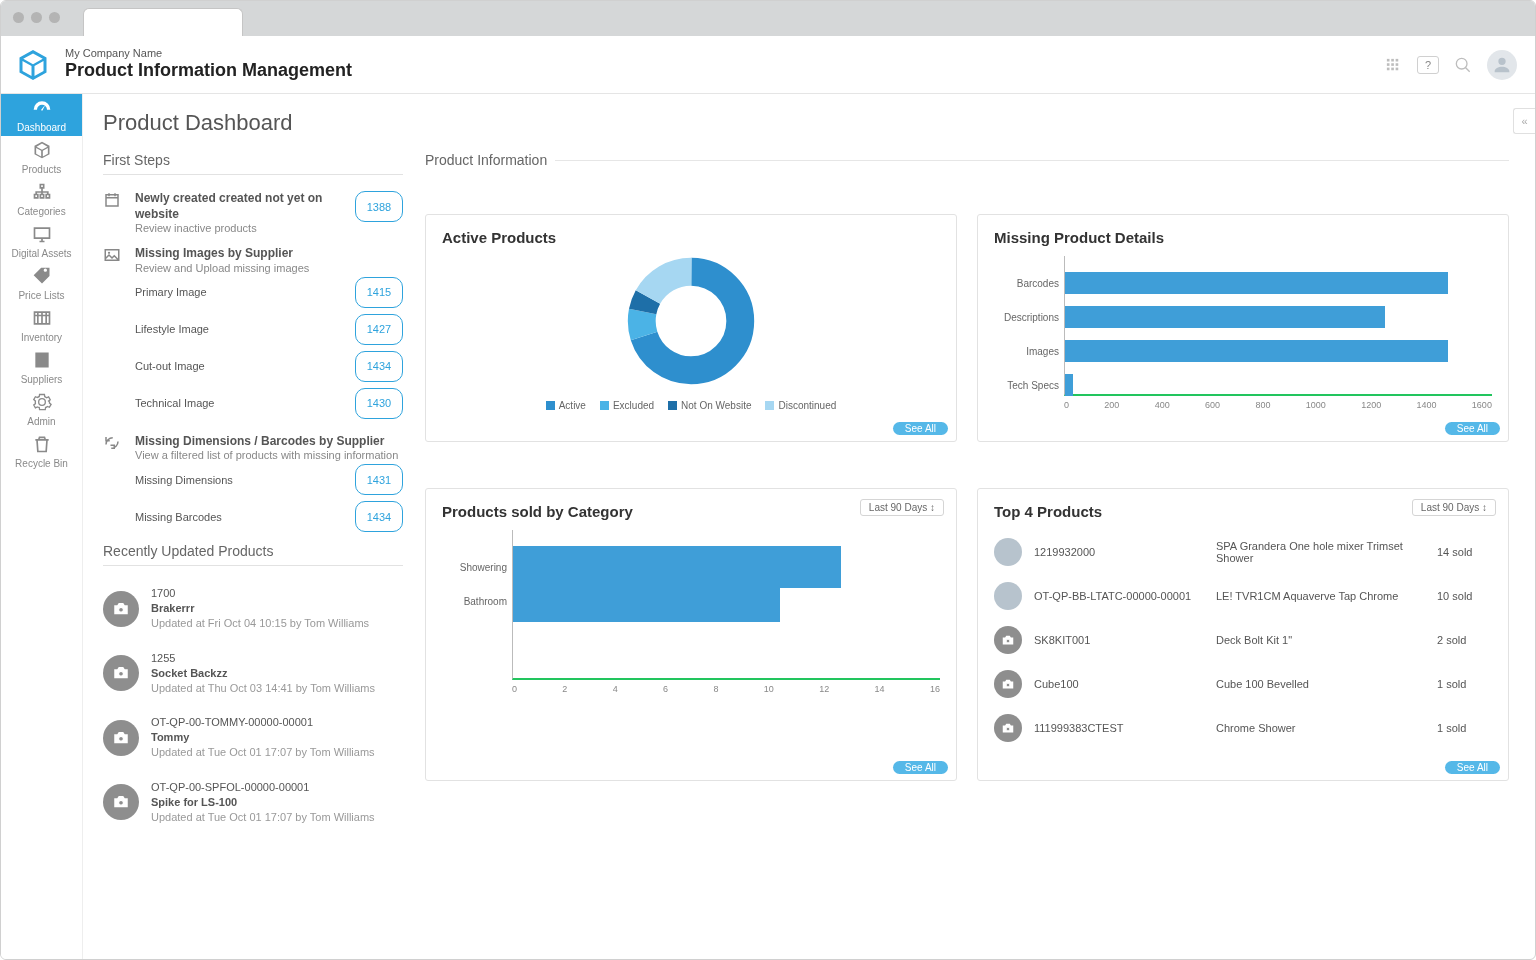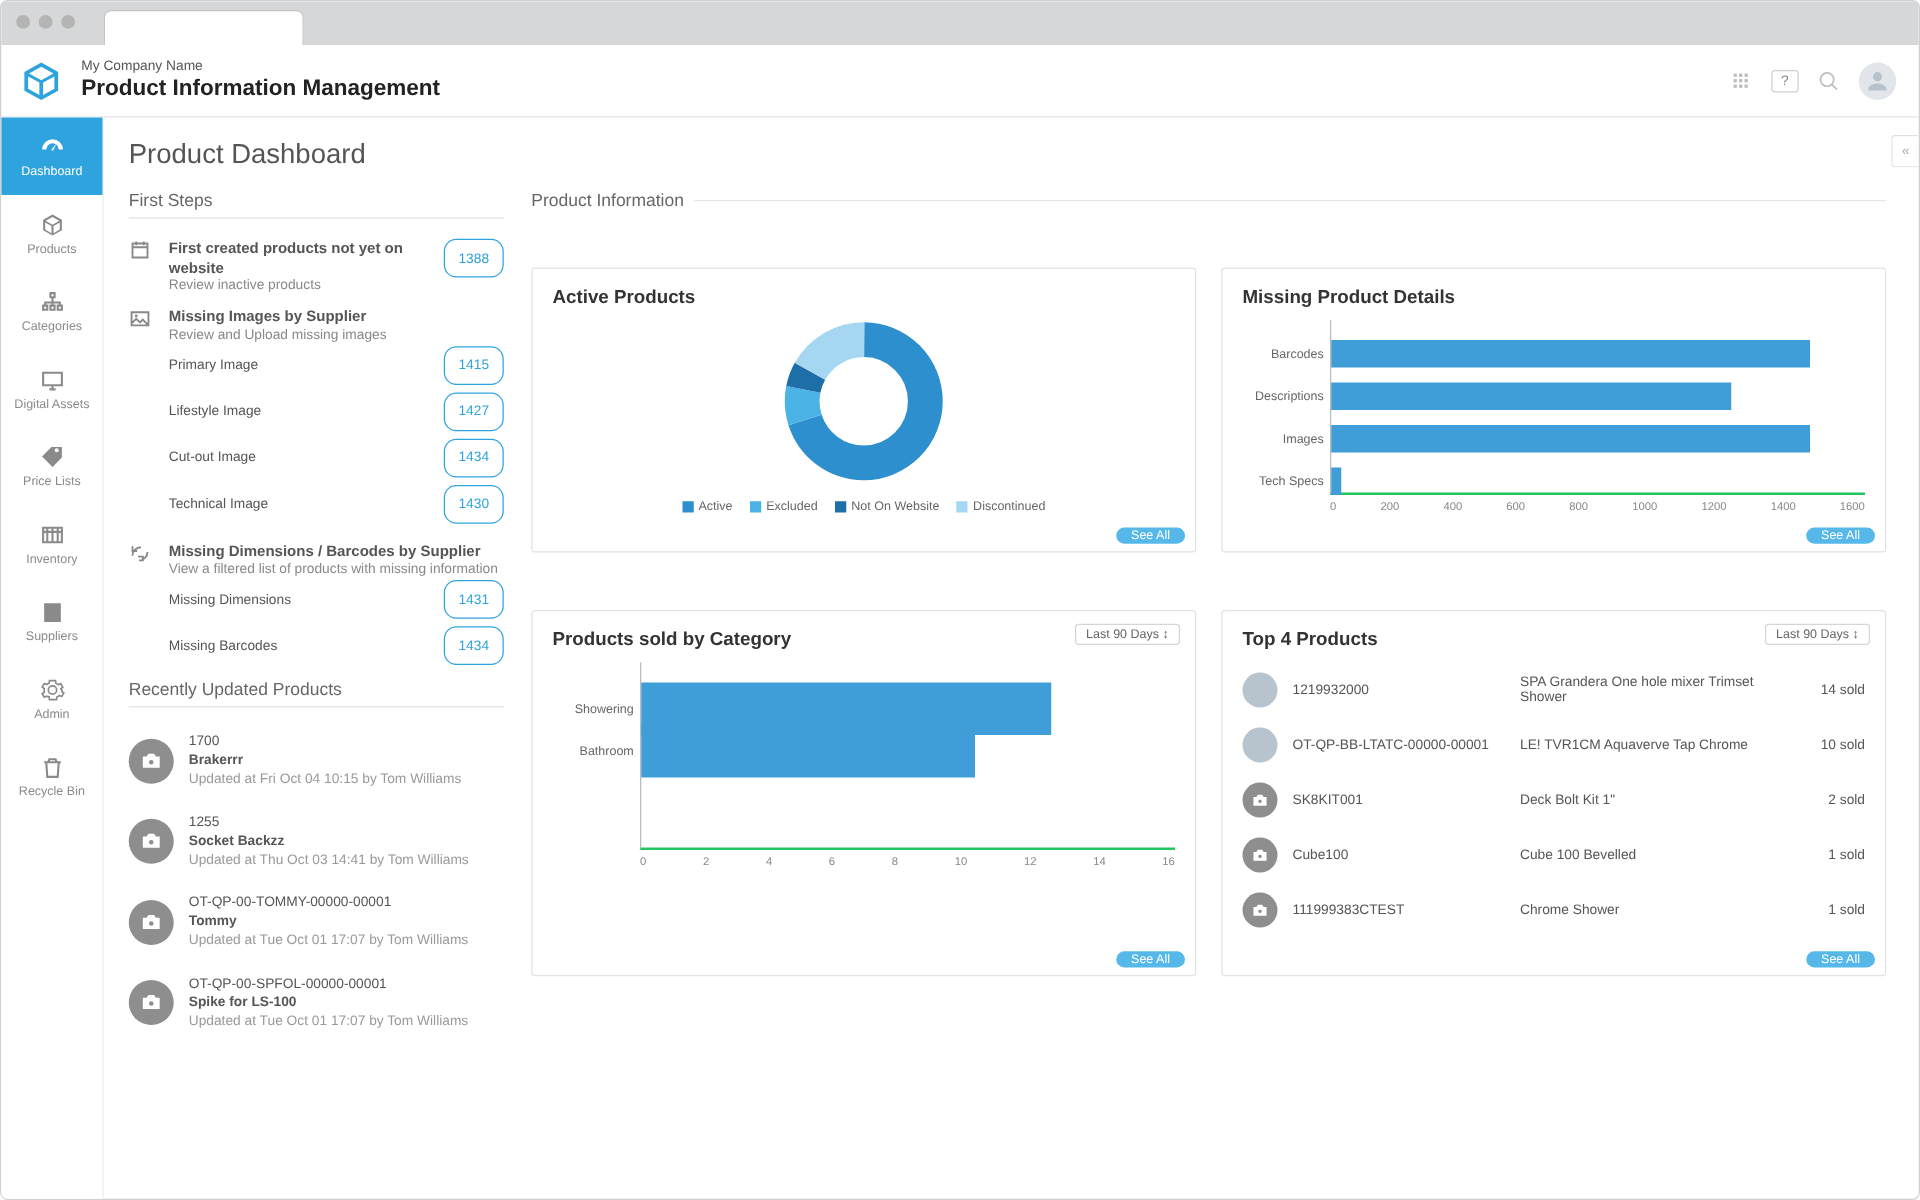--- a/index.html
+++ b/index.html
@@ -19,21 +19,21 @@
   .brand-small{font-size:11px;color:#555;}
   .brand-large{font-size:18px;font-weight:600;color:#222;}
   .header-right{margin-left:auto;display:flex;align-items:center;gap:16px;color:#b8b8b8;}
   .hicn{width:16px;height:16px;display:inline-flex;align-items:center;justify-content:center;}
   .help-btn{border:1px solid #d0d0d0;border-radius:3px;padding:2px 7px;font-size:11px;color:#888;background:#fff;}
   .avatar{width:30px;height:30px;border-radius:50%;background:#e2e6ea;display:flex;align-items:center;justify-content:center;}
 
   
   .app-body{flex:1;display:flex;min-height:0;}
   .sidebar{width:82px;background:#fff;border-right:1px solid #eee;display:flex;flex-direction:column;}
-  .nav-item{display:flex;flex-direction:column;align-items:center;justify-content:center;height:62px;font-size:10px;color:#8a8a8a;cursor:pointer;gap:4px;}
+  .nav-item{display:flex;flex-direction:column;align-items:center;justify-content:center;height:42px;font-size:10px;color:#8a8a8a;cursor:pointer;gap:4px;}
   .nav-item svg{width:20px;height:20px;fill:#8a8a8a;}
   .nav-item.active{background:#2ea3dd;color:#fff;}
   .nav-item.active svg{fill:#fff;}
 
   .main{flex:1;padding:16px 26px 20px 20px;overflow:auto;position:relative;}
   .page-title{font-size:22px;font-weight:500;color:#555;margin:0 0 16px;}
   .collapse-btn{position:absolute;top:14px;right:0;border:1px solid #e0e0e0;border-right:none;background:#fff;color:#aaa;width:22px;height:26px;display:flex;align-items:center;justify-content:center;font-size:11px;border-radius:3px 0 0 3px;}
 
   .cols{display:flex;gap:22px;}
   .col-left{width:300px;}
@@ -85,21 +85,21 @@
   .hbar{height:22px;background:#3f9ed8;}
   .haxis{display:flex;justify-content:space-between;margin-left:70px;margin-top:4px;font-size:9px;color:#888;}
 
   
   .t5-row{display:flex;align-items:center;padding:8px 0;font-size:11px;color:#555;gap:12px;}
   .t5-thumb{width:28px;height:28px;border-radius:50%;background:#b7c3cd;display:flex;align-items:center;justify-content:center;flex:none;}
   .t5-thumb.cam{background:#8e8e8e;}
   .t5-thumb.cam svg{fill:#fff;width:14px;height:11px;}
   .t5-sku{width:170px;}
   .t5-name{flex:1;}
-  .t5-sold{width:55px;text-align:right;}
+  .t5-sold{width:55px;text-align:left;}
 
   svg{display:block;}
 </style>
 </head>
 <body>
 
 <div class="chrome">
   <div class="chrome-top">
     <div class="win-dots">
       <span class="win-dot"></span>
@@ -215,21 +215,21 @@
           <div class="section-title">First Steps</div>
           <hr class="hr">
 
           <div class="fs-item">
             <div class="fs-icon">
                 <svg viewBox="0 0 24 24">
                   <path d="M4 5h16v15H4zM4 9h16M8 3v4m8-4v4" fill="none" stroke="#888" stroke-width="2"></path>
                 </svg>
               </div>
             <div class="fs-body">
-              <div class="fs-title">First created products not yet on website</div>
+              <div class="fs-title">Newly created created not yet on website</div>
               <div class="fs-sub">Review inactive products</div>
             </div>
             <span class="fs-badge">1388</span>
           </div>
 
           <div class="fs-item">
             <div class="fs-icon">
                 <svg viewBox="0 0 24 24">
                   <path d="M3 5h18v14H3zM3 17l5-5 4 4 3-3 6 6" fill="none" stroke="#888" stroke-width="2"></path>
                   <circle cx="8" cy="9" r="1.5" fill="#888"></circle>

